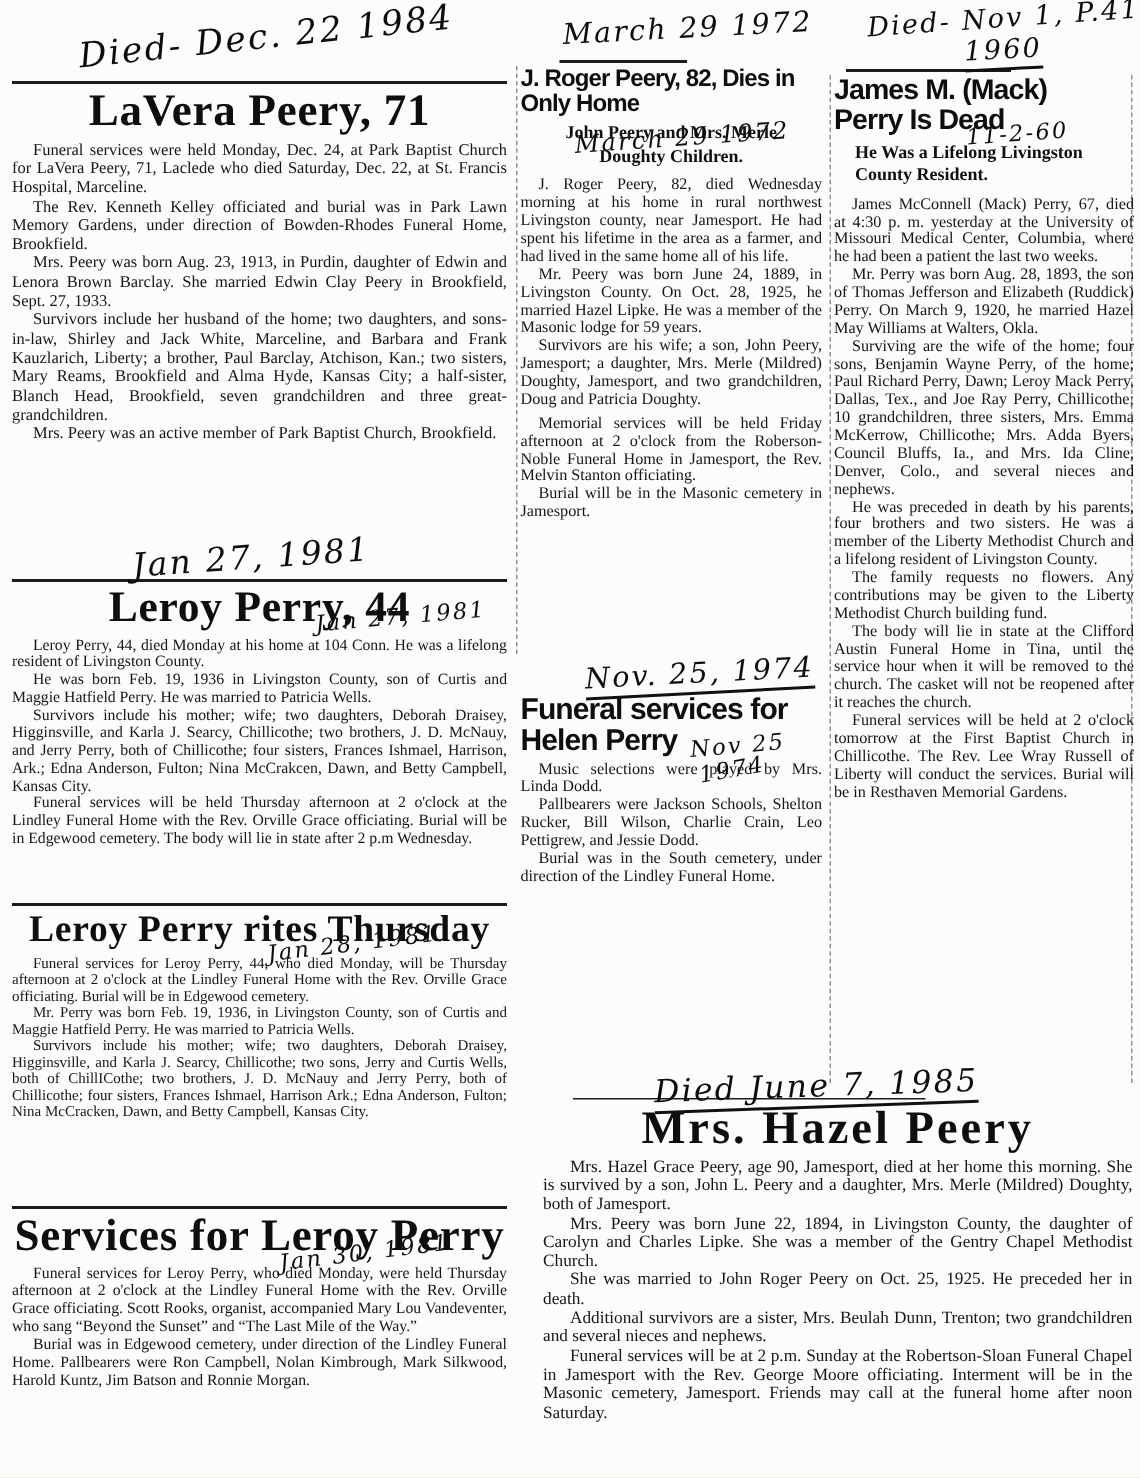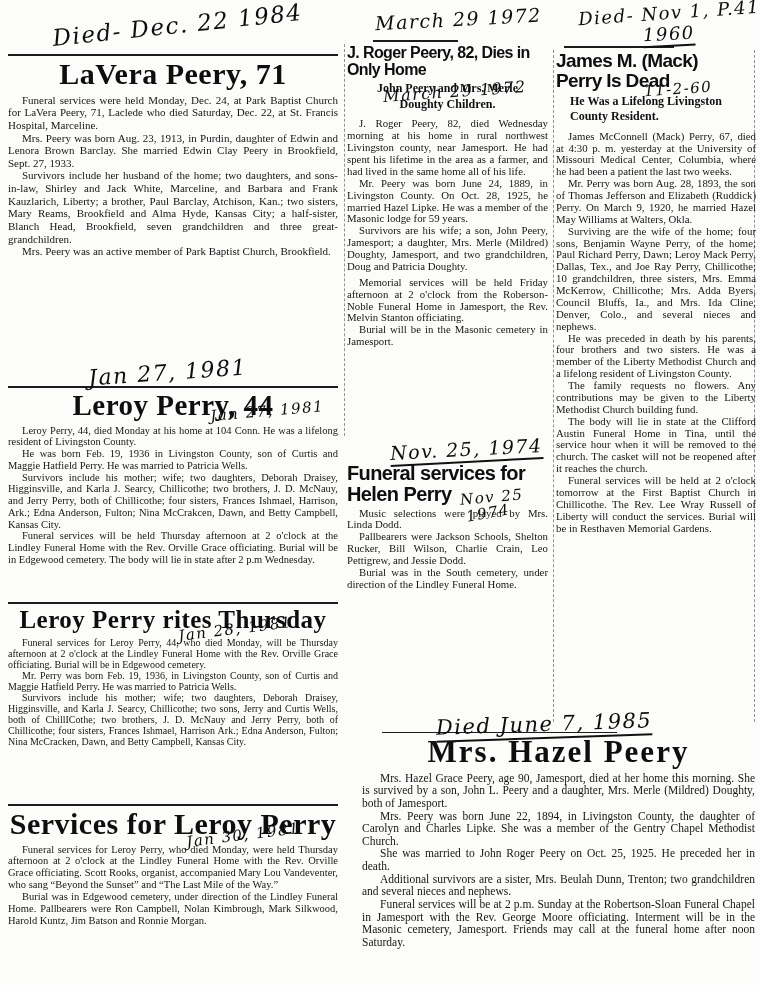--- a/index.html
+++ b/index.html
@@ -60,20 +60,21 @@
   <div class="hand u" style="left:436px;top:712px;font-size:21px;transform:rotate(-2deg);">Died June 7, 1985</div>
 
   <div class="vdash" style="left:344px;top:44px;height:392px;"></div>
   <div class="vdash" style="left:553px;top:50px;height:672px;"></div>
   <div class="vdash" style="left:754px;top:50px;height:672px;"></div>
 
   <section class="clip col-l lavera" style="left:8px;top:54px;width:330px;">
     <div class="rule"></div>
     <h1 class="headline-serif" style="font-size:30px;font-family:Liberation Serif, serif;">LaVera Peery, 71</h1>
     <p class="body indent">Funeral services were held Monday, Dec. 24, at Park Baptist Church for LaVera Peery, 71, Laclede who died Saturday, Dec. 22, at St. Francis Hospital, Marceline.</p>
+    <p class="body indent">The Rev. Kenneth Kelley officiated and burial was in Park Lawn Memory Gardens, under direction of Bowden-Rhodes Funeral Home, Brookfield.</p>
     <p class="body indent">Mrs. Peery was born Aug. 23, 1913, in Purdin, daughter of Edwin and Lenora Brown Barclay. She married Edwin Clay Peery in Brookfield, Sept. 27, 1933.</p>
     <p class="body indent">Survivors include her husband of the home; two daughters, and sons-in-law, Shirley and Jack White, Marceline, and Barbara and Frank Kauzlarich, Liberty; a brother, Paul Barclay, Atchison, Kan.; two sisters, Mary Reams, Brookfield and Alma Hyde, Kansas City; a half-sister, Blanch Head, Brookfield, seven grandchildren and three great-grandchildren.</p>
     <p class="body indent">Mrs. Peery was an active member of Park Baptist Church, Brookfield.</p>
   </section>
 
   <section class="clip col-l leroy" style="left:8px;top:386px;width:330px;">
     <div class="rule"></div>
     <h1 class="headline-serif" style="font-size:29px;">Leroy Perry, 44</h1>
     <p class="body indent">Leroy Perry, 44, died Monday at his home at 104 Conn. He was a lifelong resident of Livingston County.</p>
     <p class="body indent">He was born Feb. 19, 1936 in Livingston County, son of Curtis and Maggie Hatfield Perry. He was married to Patricia Wells.</p>

